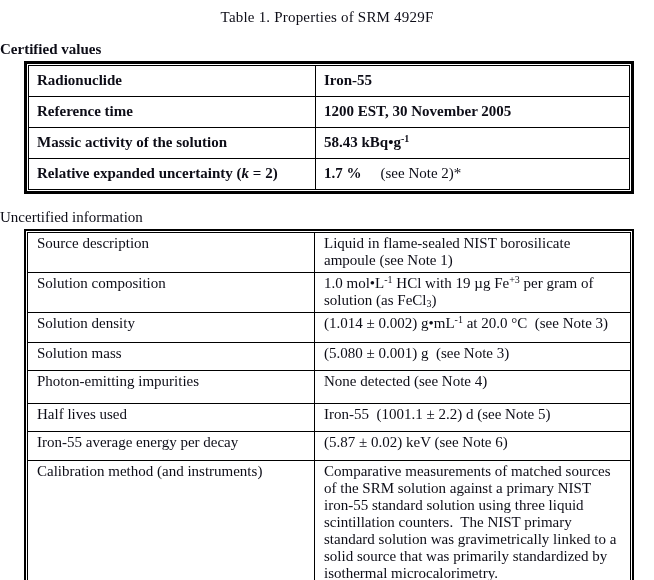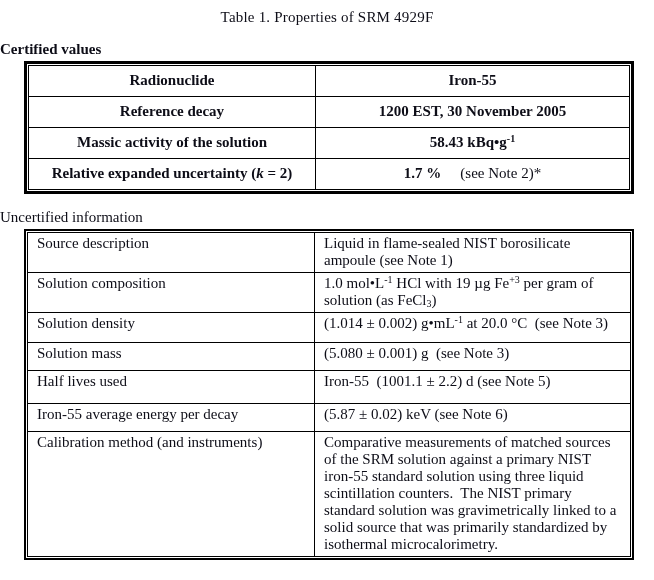--- a/index.html
+++ b/index.html
@@ -53,21 +53,20 @@
     overflow: hidden;
   }
   col.c-label { width: 287px; }
 
   
   .t1 td {
     font-weight: bold;
     height: 31px;
     padding: 6px 8px 4px 8px;
     line-height: 17px;
-    text-align: center;
   }
   .t1 .note {
     font-weight: normal;
     margin-left: 19px;
   }
 
   
   .t2 td {
     padding: 2px 8px 3px 9px;
     line-height: 17px;
@@ -106,21 +105,21 @@
       <colgroup>
           <col class="c-label">
           <col>
         </colgroup>
       <tbody>
         <tr>
           <td>Radionuclide</td>
           <td>Iron-55</td>
         </tr>
         <tr>
-          <td>Reference decay</td>
+          <td>Reference time</td>
           <td>1200 EST, 30 November 2005</td>
         </tr>
         <tr>
           <td>Massic activity of the solution</td>
           <td>58.43 kBq•g<sup>-1</sup></td>
         </tr>
         <tr>
           <td>Relative expanded uncertainty (<i>k</i> = 2)</td>
           <td><span>1.7 %</span><span class="note">(see Note 2)*</span></td>
         </tr>
@@ -147,20 +146,24 @@
         </tr>
         <tr>
           <td>Solution density</td>
           <td>(1.014 ± 0.002) g•mL<sup>-1</sup> at 20.0 °C&nbsp; (see Note 3)</td>
         </tr>
         <tr>
           <td>Solution mass</td>
           <td>(5.080 ± 0.001) g&nbsp; (see Note 3)</td>
         </tr>
         <tr>
+          <td>Photon-emitting impurities</td>
+          <td>None detected (see Note 4)</td>
+        </tr>
+        <tr>
           <td>Half lives used</td>
           <td>Iron-55&nbsp; (1001.1 ± 2.2) d (see Note 5)</td>
         </tr>
         <tr>
           <td>Iron-55 average energy per decay</td>
           <td>(5.87 ± 0.02) keV (see Note 6)</td>
         </tr>
         <tr>
           <td>Calibration method (and instruments)</td>
           <td>Comparative measurements of matched sources of the SRM solution against a primary NIST iron-55 standard solution using three liquid scintillation counters.&nbsp; The NIST primary standard solution was gravimetrically linked to a solid source that was primarily standardized by isothermal microcalorimetry.</td>

